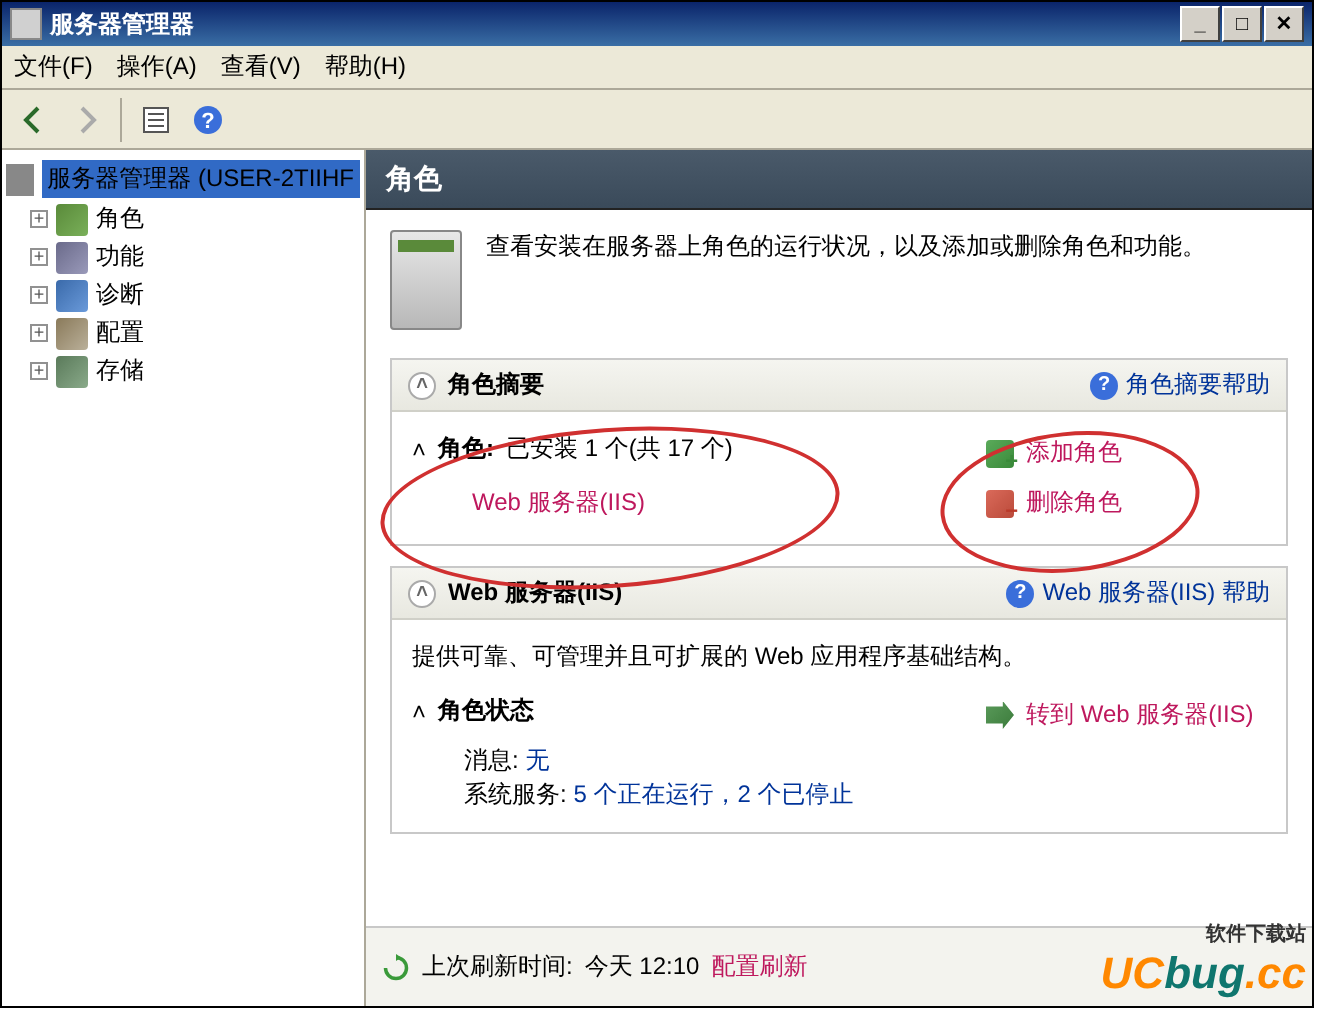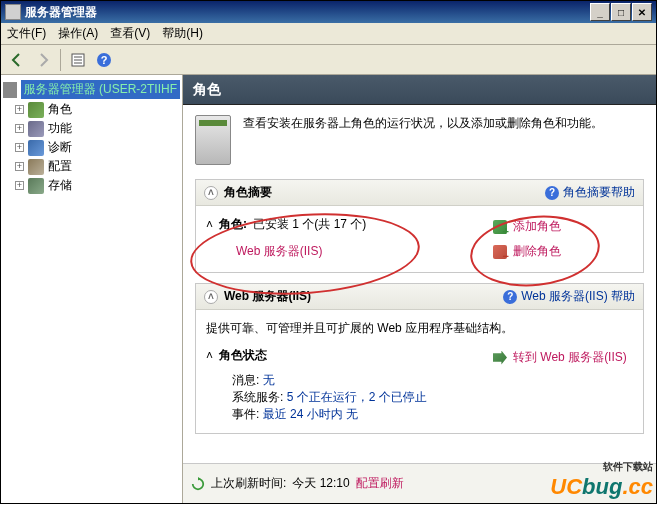--- a/index.html
+++ b/index.html
@@ -13,21 +13,21 @@
 .menubar { background: #ece9d8; height: 22px; display: flex; align-items: center; padding: 0 6px; font-size: 12px; gap: 12px; border-bottom: 1px solid #aca899; }
 .menubar .mitem { cursor: pointer; }
 .toolbar { background: #ece9d8; height: 30px; display: flex; align-items: center; padding: 0 4px; gap: 2px; border-bottom: 1px solid #aca899; }
 .tbtn { width: 24px; height: 24px; display: flex; align-items: center; justify-content: center; cursor: pointer; border: 1px solid transparent; }
 .tbtn svg { width: 16px; height: 16px; }
 .tsep { width: 1px; height: 22px; background: #aca899; margin: 0 3px; }
 .body { flex: 1; display: flex; background: #fff; overflow: hidden; }
 .tree { width: 182px; border-right: 1px solid #aca899; background: #fff; font-size: 12px; padding: 4px 2px; overflow: hidden; }
 .tree-root { display: flex; align-items: center; padding: 1px 0; }
 .tree-root .ricn { width: 16px; height: 16px; background: #888; margin-right: 4px; }
-.tree-root .rlabel { background: #316ac5; color: #86efac; padding: 1px 3px; white-space: nowrap; }
+.tree-root .rlabel { background: #316ac5; color: #000000; padding: 1px 3px; white-space: nowrap; }
 .tree-item { display: flex; align-items: center; padding: 1px 0 1px 12px; cursor: pointer; }
 .expander { width: 9px; height: 9px; border: 1px solid #919191; margin-right: 4px; display: flex; align-items: center; justify-content: center; font-size: 9px; line-height: 7px; color: #555; background: #fff; }
 .tree-item .ticn { width: 16px; height: 16px; margin-right: 4px; }
 .ticn.role { background: linear-gradient(135deg,#5a8a3a,#7ab05a); border-radius: 2px; }
 .ticn.feature { background: linear-gradient(135deg,#6a6a8a,#9a9aba); border-radius: 2px; }
 .ticn.diag { background: linear-gradient(135deg,#3a6aaa,#6a9ada); border-radius: 2px; }
 .ticn.config { background: linear-gradient(135deg,#8a7a5a,#bab09a); border-radius: 2px; }
 .ticn.storage { background: linear-gradient(135deg,#5a7a5a,#8aaa8a); border-radius: 2px; }
 .content { flex: 1; display: flex; flex-direction: column; background: #fff; overflow: hidden; }
 .content-header { background: linear-gradient(to bottom,#4a5a6a,#3a4a5a); color: #fff; height: 30px; display: flex; align-items: center; padding: 0 10px; font-size: 14px; font-weight: bold; border-bottom: 1px solid #222; }
@@ -214,24 +214,20 @@
                 </div>
                 <div class="sub-info" style="padding-left:26px;">
                   <div>
                     <span class="lbl">消息:</span>
                     <span class="val">无</span>
                   </div>
                   <div>
                     <span class="lbl">系统服务:</span>
                     <span class="val">5 个正在运行，2 个已停止</span>
                   </div>
-                  <div>
-                    <span class="lbl">事件:</span>
-                    <span class="val">最近 24 小时内 无</span>
-                  </div>
                 </div>
               </div>
               <div class="role-right">
                 <div class="line">
                   <span class="action-icn go"></span>
                   <span class="link">转到 Web 服务器(IIS)</span>
                 </div>
               </div>
             </div>
           </div>

